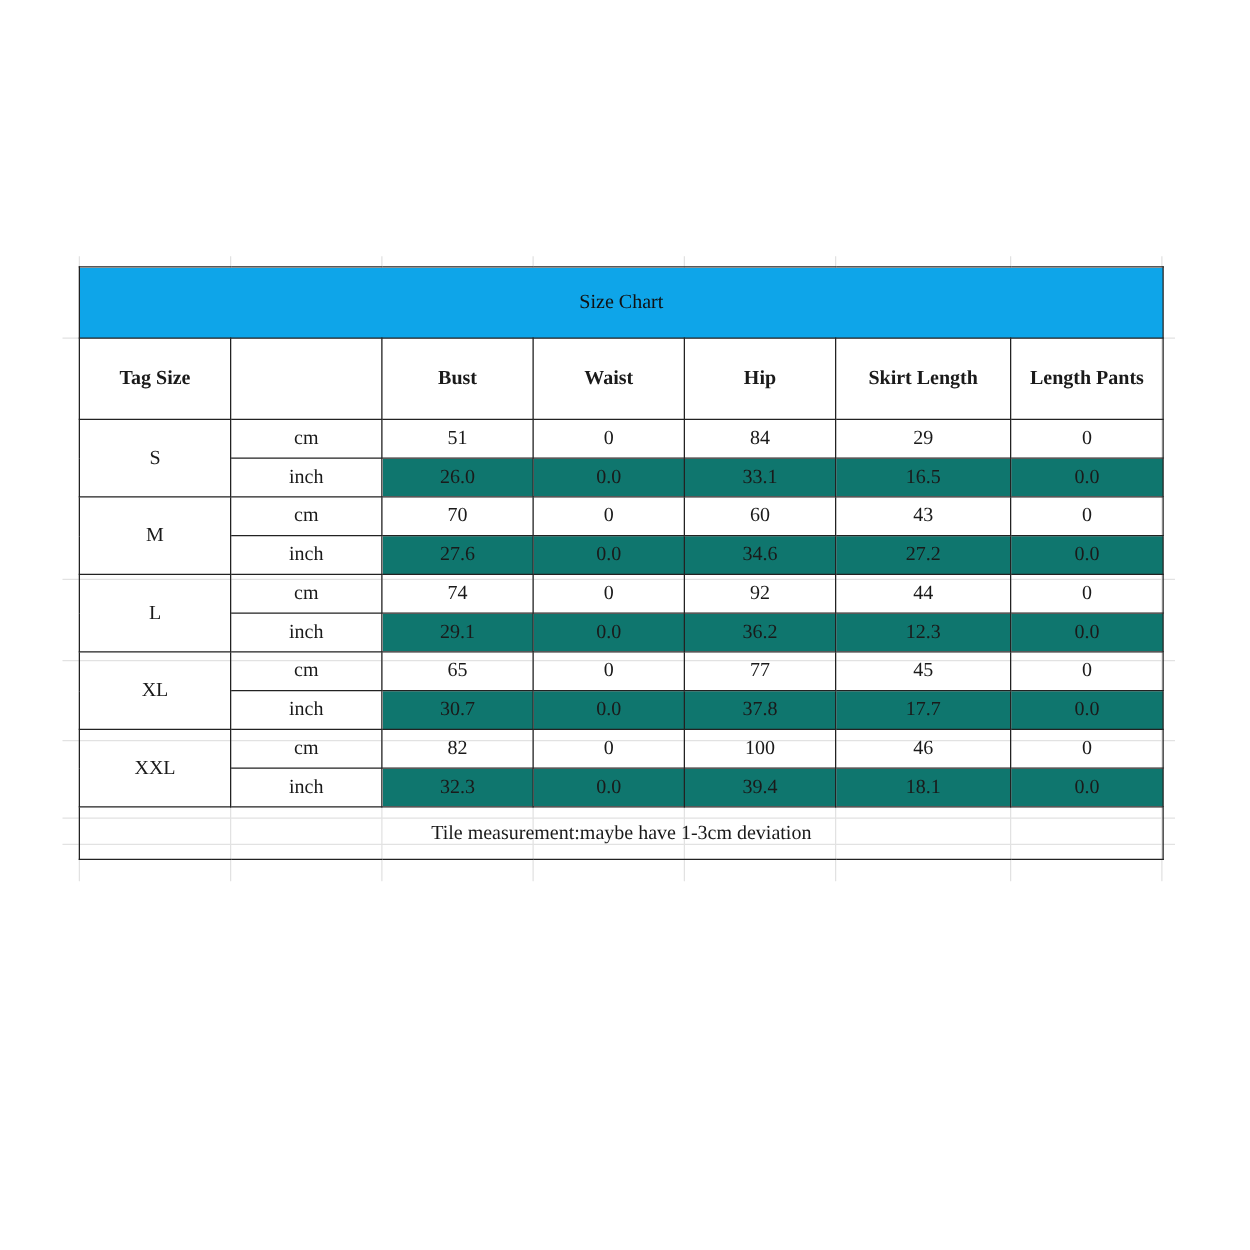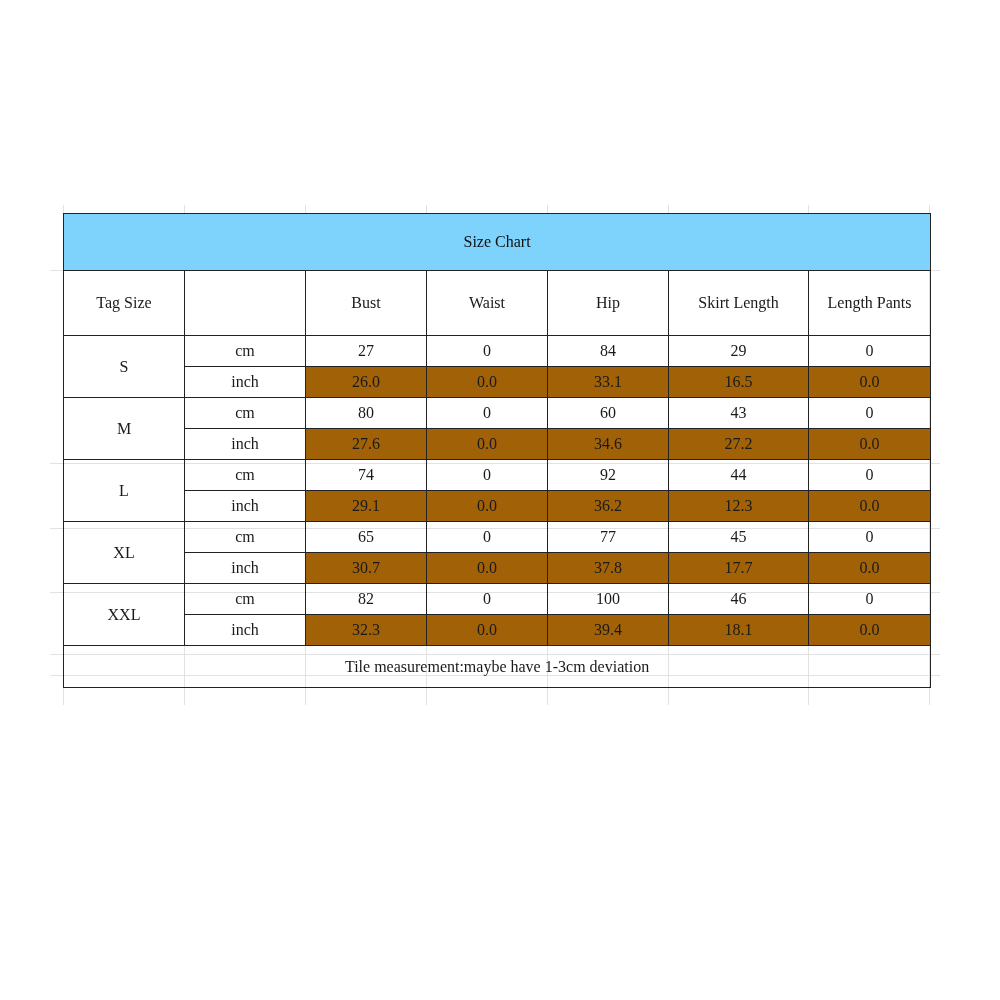--- a/index.html
+++ b/index.html
@@ -5,26 +5,26 @@
   html, body { margin:0; padding:0; background:#ffffff; }
   body { width:1000px; height:1000px; position:relative; overflow:hidden;
          font-family:"Liberation Serif","DejaVu Serif",serif; color:#1a1a1a; }
   .gridlines { position:absolute; left:0; top:0; width:1000px; height:1000px; pointer-events:none; }
   .gl-v { position:absolute; width:1px; background:#e2e2e2; }
   .gl-h { position:absolute; height:1px; background:#e2e2e2; }
   table.size-chart { position:absolute; left:63px; top:213px; width:867px;
     border-collapse:collapse; table-layout:fixed; }
   table.size-chart td { border:1.5px solid #222; text-align:center; vertical-align:middle;
     padding:0; font-size:16px; overflow:hidden; white-space:nowrap; }
-  td.title-cell { background:#7dd3fc; height:56px; font-size:28px; color:#111;margin-top:42px; }
-  td.hdr { height:64px; font-weight:normal; font-size:16px; }
+  td.title-cell { background:#0ea5e9; height:56px; font-size:28px; color:#111;margin-top:42px; }
+  td.hdr { height:64px; font-weight:bold; font-size:16px; }
   td.size-cell { font-size:16px; }
   tr.cm td { height:30px; }
   tr.inch td { height:30px;text-align:center; }
-  td.shaded { background:#a16207; }
+  td.shaded { background:#0f766e; }
   td.note-cell { height:41px; font-size:16px; }
 </style>
 </head>
 <body>
 
 <div class="gridlines">
   <div class="gl-v" style="left:63px;top:205px;height:500px"></div>
   <div class="gl-v" style="left:184px;top:205px;height:500px"></div>
   <div class="gl-v" style="left:305px;top:205px;height:500px"></div>
   <div class="gl-v" style="left:426px;top:205px;height:500px"></div>
@@ -59,38 +59,38 @@
       <td class="hdr"></td>
       <td class="hdr">Bust</td>
       <td class="hdr">Waist</td>
       <td class="hdr">Hip</td>
       <td class="hdr">Skirt Length</td>
       <td class="hdr">Length Pants</td>
     </tr>
   <tr class="cm">
         <td class="size-cell" rowspan="2">S</td>
         <td>cm</td>
-        <td>27</td>
+        <td>51</td>
         <td>0</td>
         <td>84</td>
         <td>29</td>
         <td>0</td>
       </tr>
       <tr class="inch">
         <td>inch</td>
         <td class="shaded">26.0</td>
         <td class="shaded">0.0</td>
         <td class="shaded">33.1</td>
         <td class="shaded">16.5</td>
         <td class="shaded">0.0</td>
       </tr>
       <tr class="cm">
         <td class="size-cell" rowspan="2">M</td>
         <td>cm</td>
-        <td>80</td>
+        <td>70</td>
         <td>0</td>
         <td>60</td>
         <td>43</td>
         <td>0</td>
       </tr>
       <tr class="inch">
         <td>inch</td>
         <td class="shaded">27.6</td>
         <td class="shaded">0.0</td>
         <td class="shaded">34.6</td>

